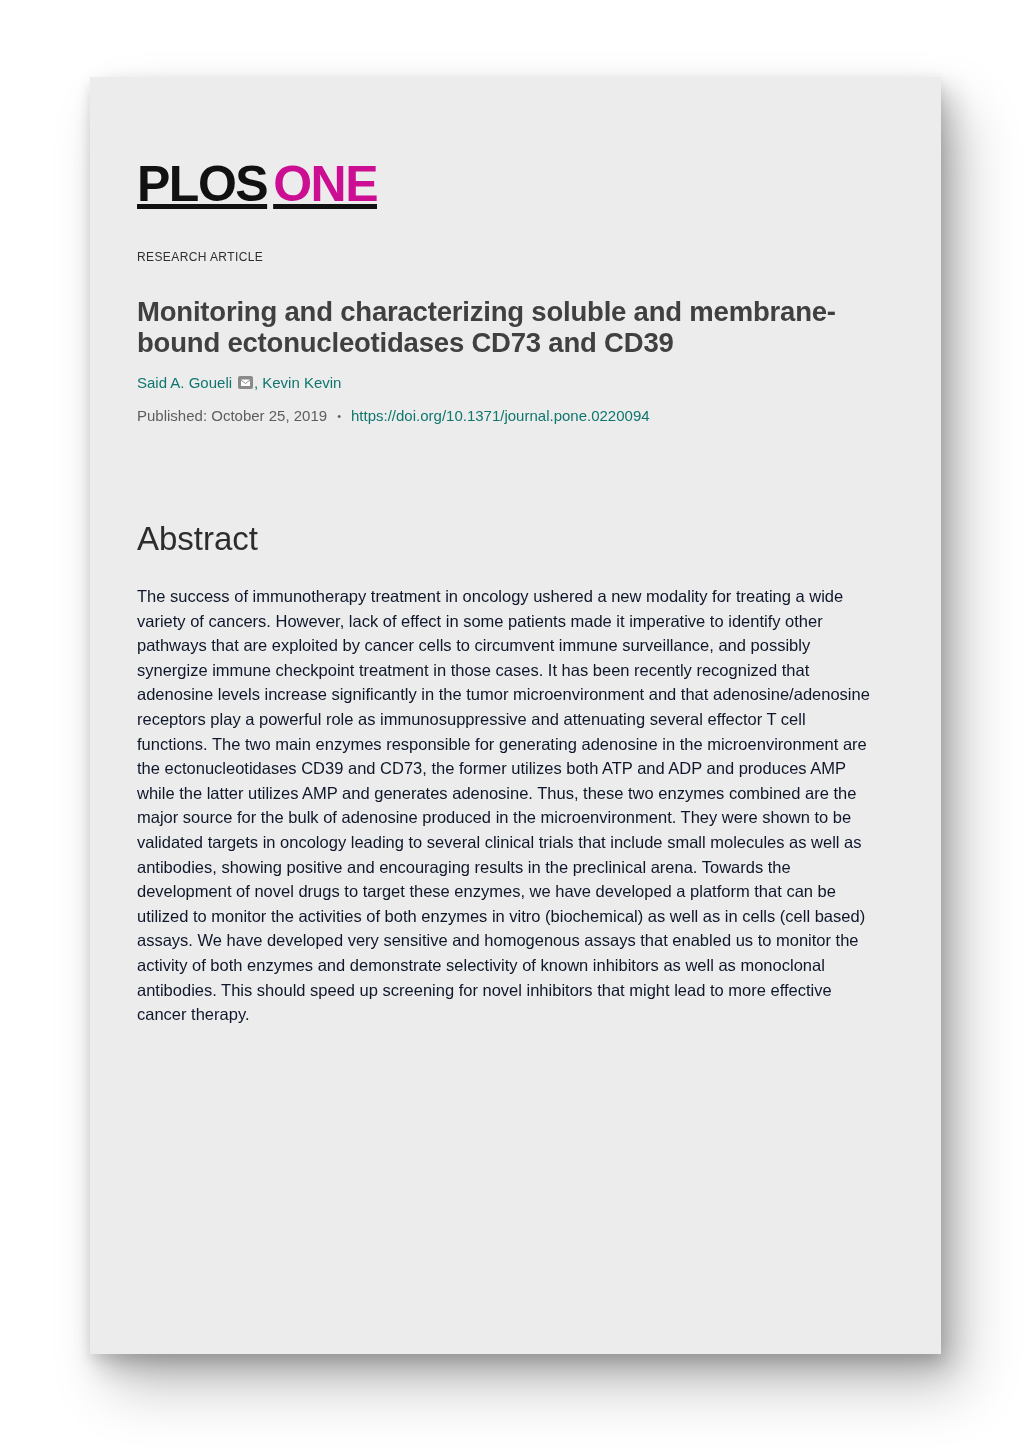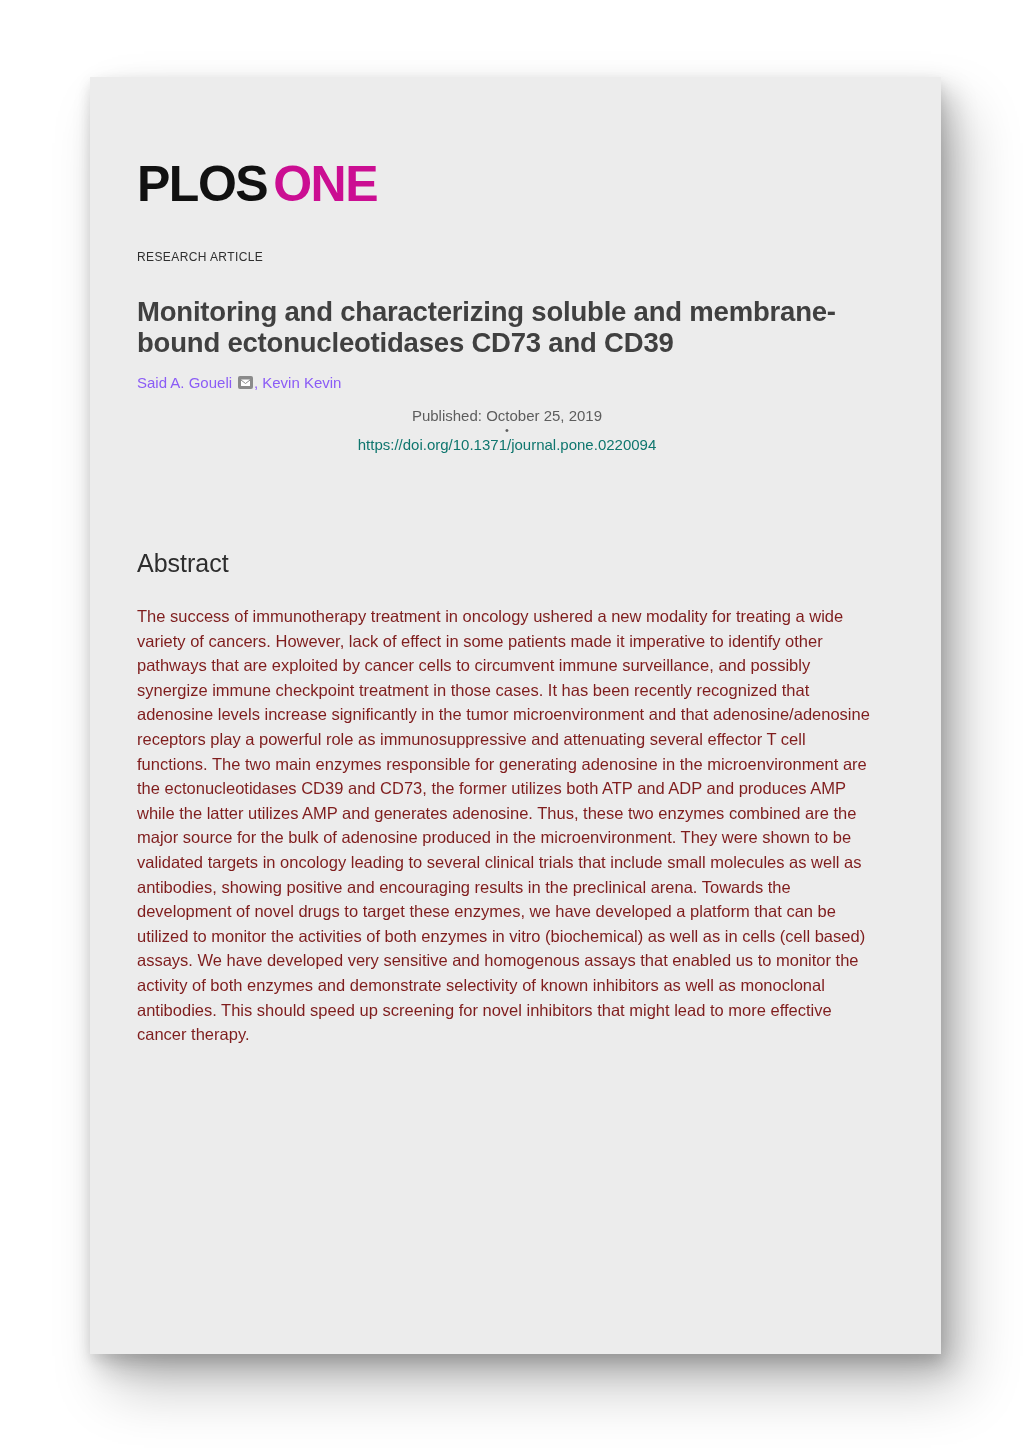--- a/index.html
+++ b/index.html
@@ -24,20 +24,21 @@
 
   .logo {
     margin-top: 80px;
     font-size: 50px;
     font-weight: bold;
     letter-spacing: -1.5px;
     line-height: 54px;
     color: #111111;
     display: inline-block;
     cursor: pointer;
+    text-decoration: underline;
   }
   .logo .one { color: #cb0e92; margin-left: 6px; }
 
   .kicker {
     margin-top: 39px;
     font-size: 12px;
     letter-spacing: 0.4px;
     color: #2f2f2f;
   }
 
@@ -47,56 +48,55 @@
     line-height: 31px;
     font-weight: bold;
     letter-spacing: -0.2px;
     color: #404040;
     max-width: 756px;
   }
 
   .authors {
     margin-top: 16px;
     font-size: 15px;
-    color: #8b5cf6;
+    color: #0f766e;
     display: flex;
     align-items: center;
   }
   .author-link { cursor: pointer; }
   .email-btn {
     display: inline-flex;
     align-items: center;
     justify-content: center;
     margin: 0 1px 0 6px;
     cursor: pointer;
   }
 
   .publine {
     margin-top: 16px;
     font-size: 15px;
     color: #5d5d5d;
     display: flex;
     align-items: center;
-    flex-direction: column;
   }
   .pub-bullet { margin: 0 10px; font-size: 11px; color: #5d5d5d; }
   .doi-link { color: #0f766e; text-decoration: none; cursor: pointer; }
 
   .abstract-heading {
     margin-top: 96px;
-    font-size: 25px;
+    font-size: 33px;
     font-weight: 400;
     color: #2d2d2d;
   }
 
   .abstract-text {
     margin-top: 26px;
     font-size: 16.5px;
     line-height: 24.6px;
-    color: #7f1d1d;
+    color: #0f172a;
     max-width: 742px;
   }
 </style>
 </head>
 <body>
 
 <div class="paper">
   <div class="content">
 
     <div class="logo">

